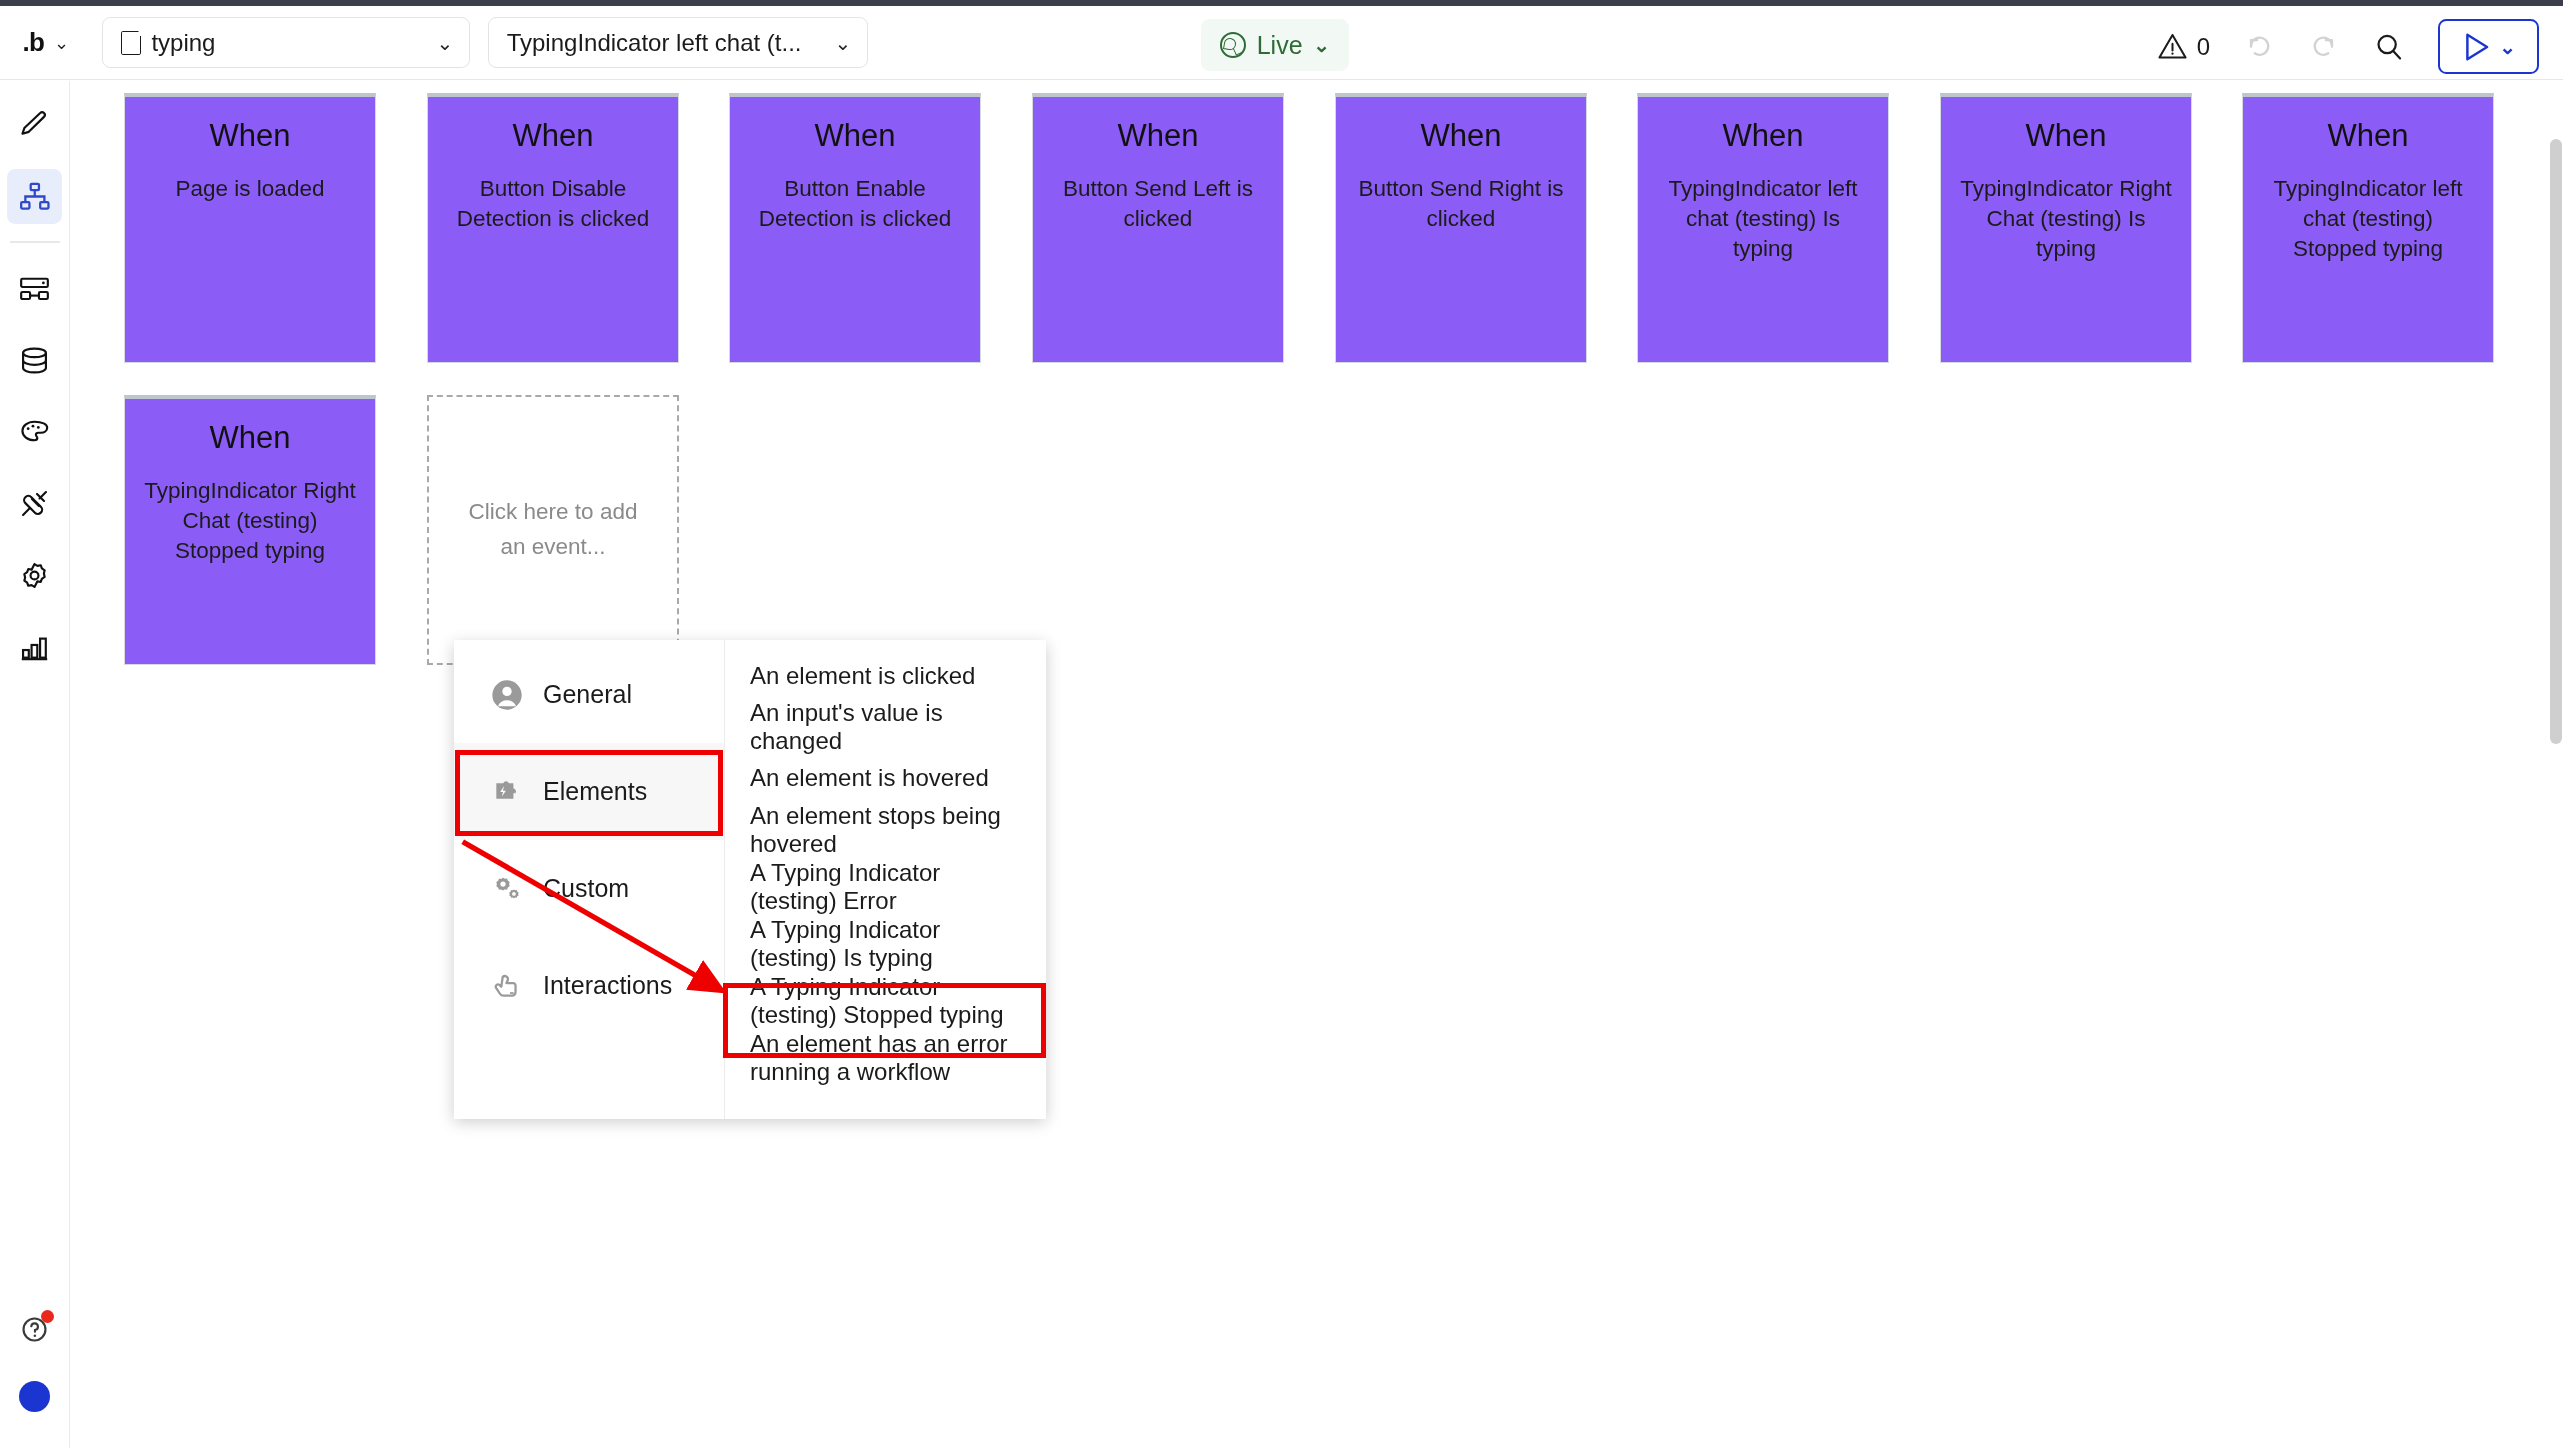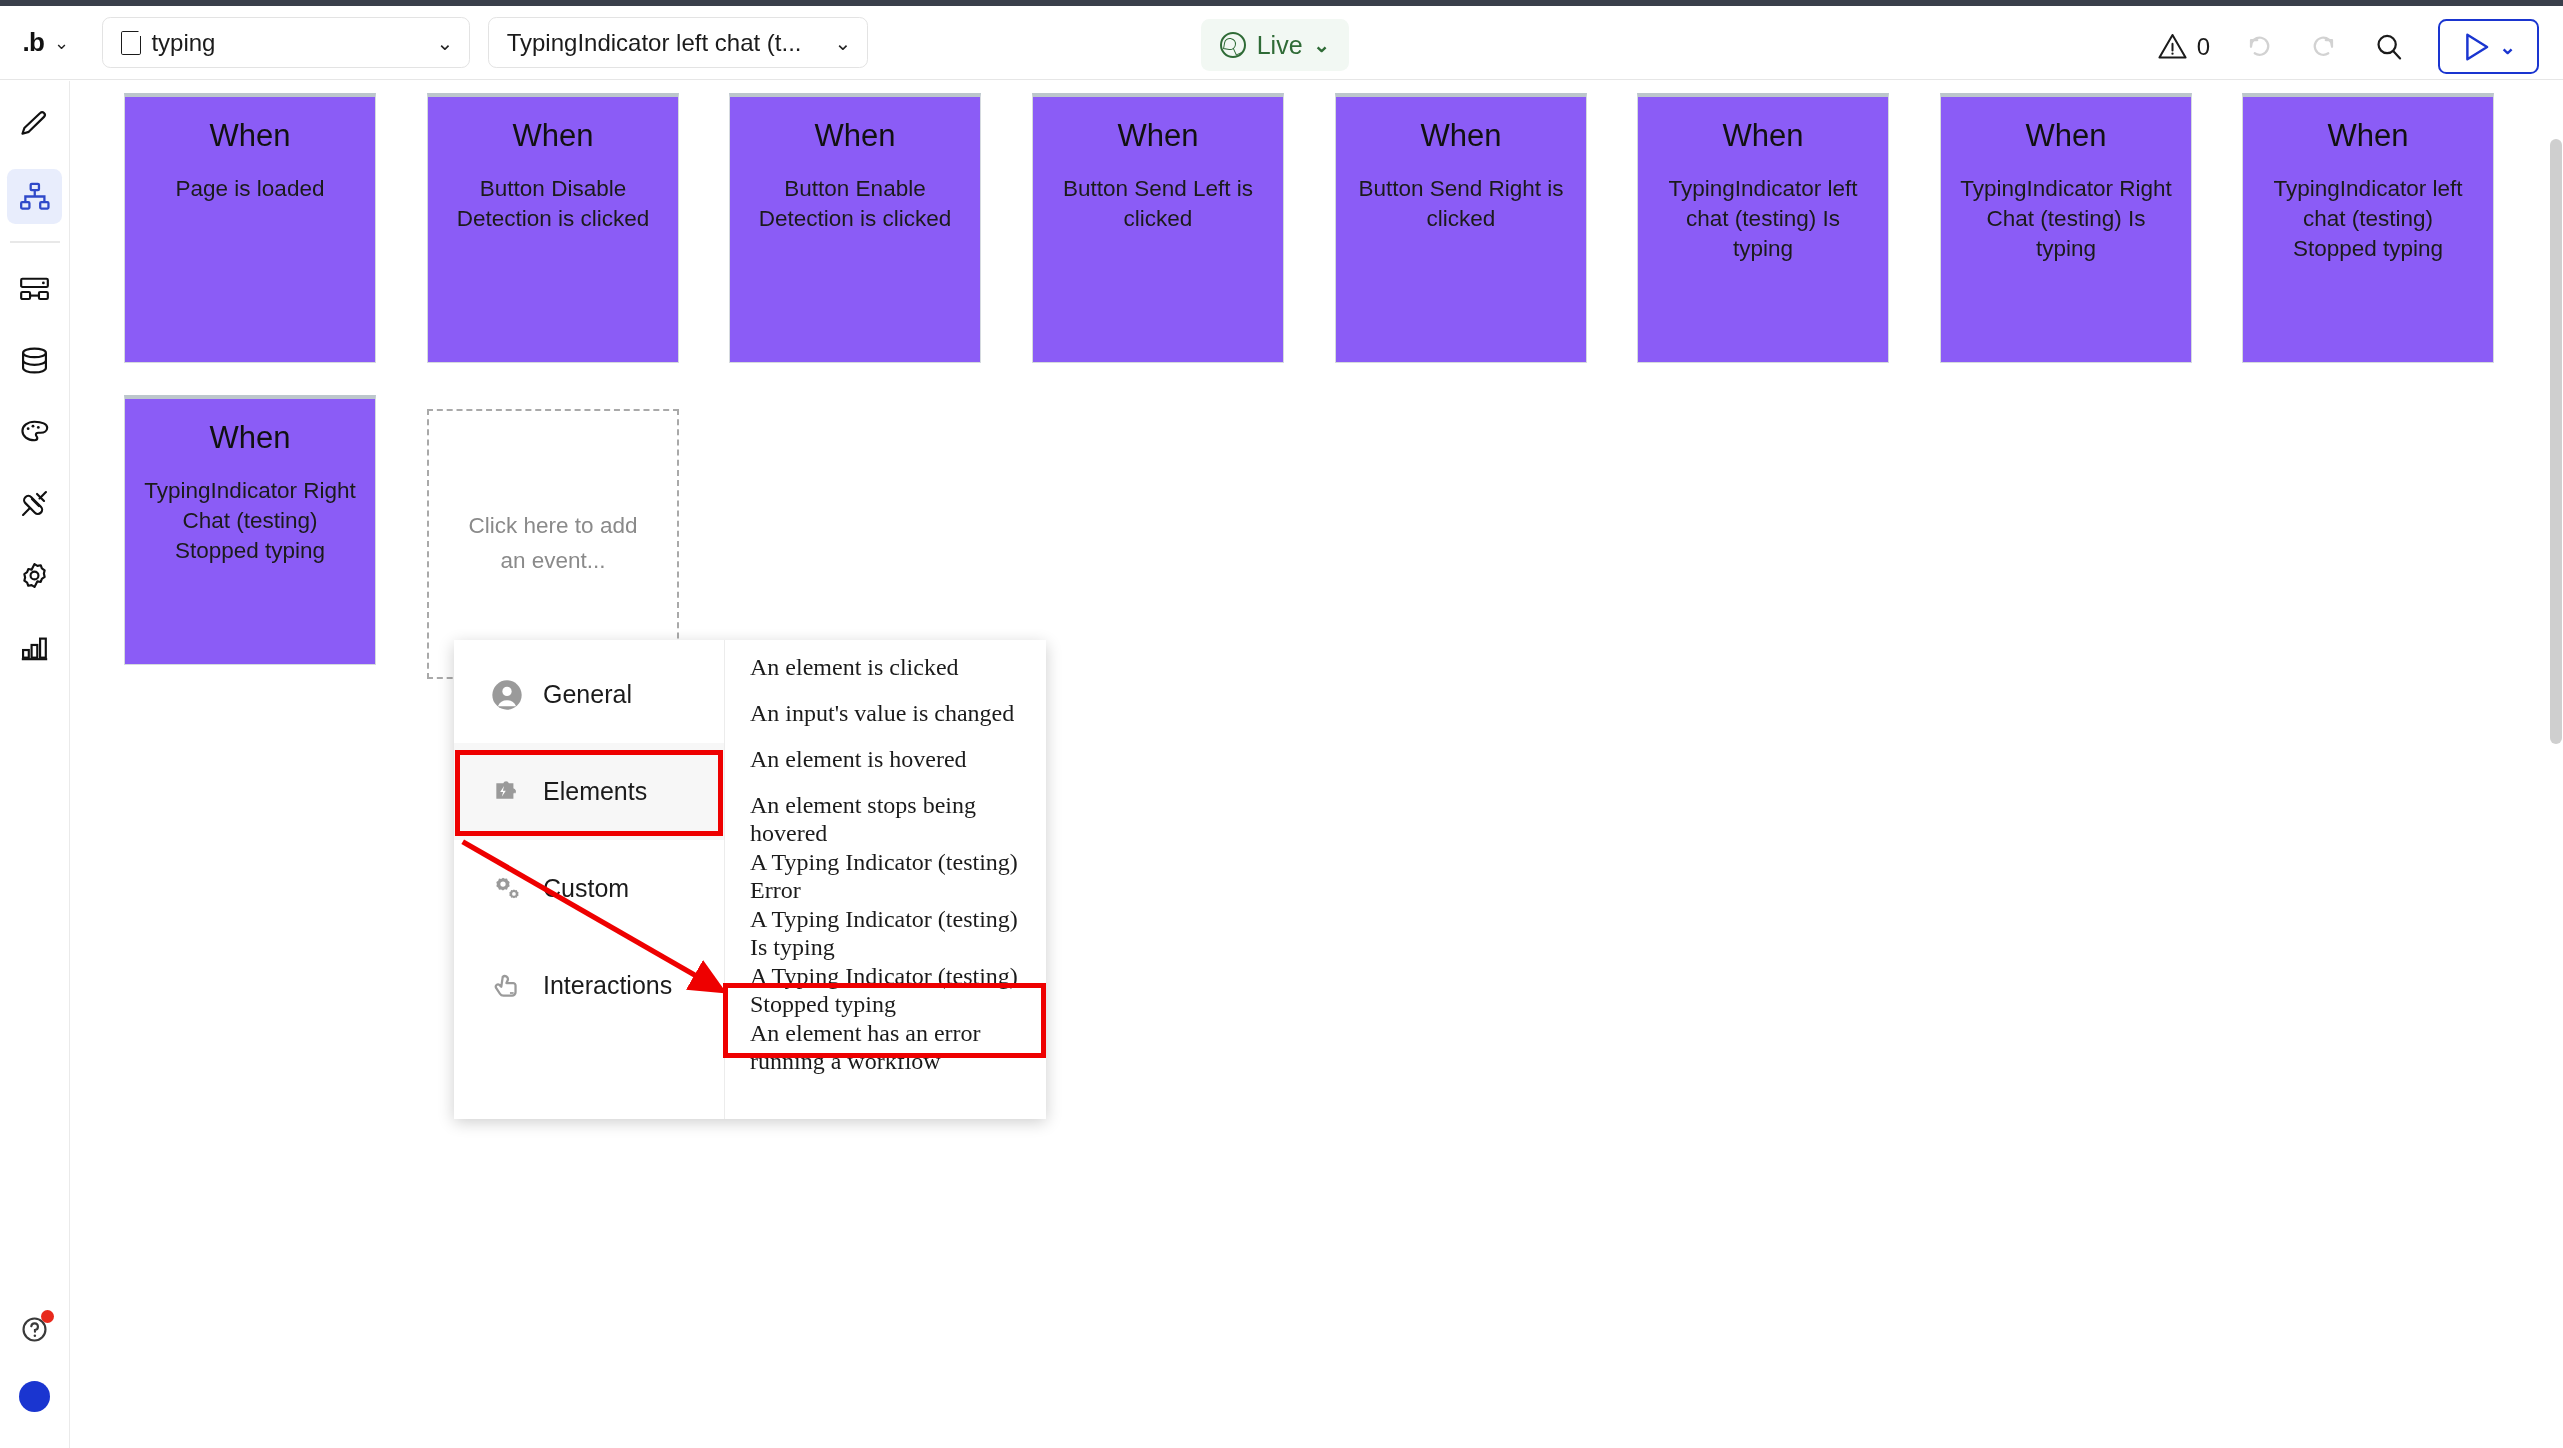--- a/index.html
+++ b/index.html
@@ -180,23 +180,22 @@
     padding-left: 37px; cursor: pointer;
   }
   .cat-item.selected { background: #f7f7f7; }
   .cat-item .cat-label { font-size: 25px; color: #1b1b1b; }
   .cat-icon { width: 32px; height: 32px; flex: none; display:block; }
 
   #menu-options { flex: 1; padding: 13px 0 0 0; }
   .opt-item {
     padding: 0 24px 0 25px;
     min-height: 46px;
-    display: flex; 
+    display: flex; align-items: center;
     cursor: pointer;
-    font-family: Liberation Serif, serif;
   }
   .opt-item .opt-text {
     font-size: 24px; color: #1b1b1b; line-height: 1.18;
   }
   .opt-item.two-line { min-height: 57px; }
 
   
   .annot-box {
     position: absolute; border: 5.3px solid #ee0000;
     pointer-events: none; z-index: 50;
@@ -406,21 +405,21 @@
   <div class="event-card" style="left:2170px; top:12px;">
     <span class="when">When</span>
     <span class="desc">TypingIndicator left chat (testing) Stopped typing</span>
   </div>
 
   <div class="event-card" style="left:52px; top:314px;">
     <span class="when">When</span>
     <span class="desc">TypingIndicator Right Chat (testing) Stopped typing</span>
   </div>
 
-  <div id="add-event-card" style="left:355px; top:328px;">
+  <div id="add-event-card" style="left:355px; top:314px;">
     <span class="ph">Click here to add an event...</span>
   </div>
 </div>
 
 <div id="event-menu">
 
   <div id="menu-categories">
 
     <div class="cat-item">
       <svg class="cat-icon" viewBox="0 0 24 24">

